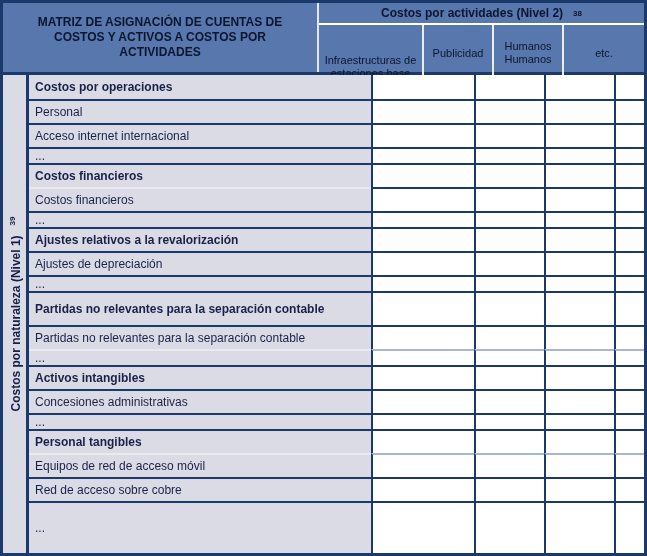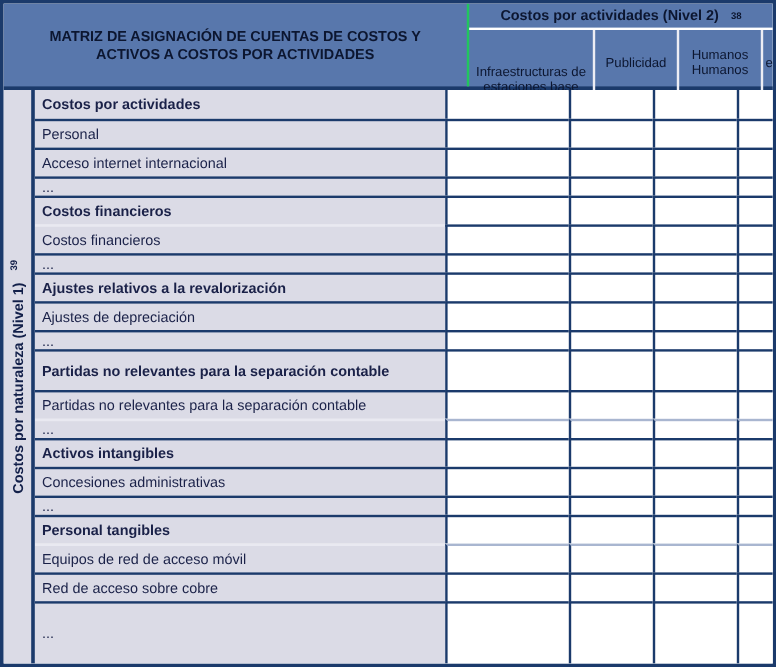--- a/index.html
+++ b/index.html
@@ -5,21 +5,21 @@
   html,body { margin:0; padding:0; background:#ffffff; }
   .frame {
     width:647px; height:556px; box-sizing:border-box;
     border:3px solid #1B3A6B; background:#ffffff;
     font-family:"Liberation Sans", sans-serif;
     display:flex; flex-direction:column; overflow:hidden;
   }
   
   .header { height:69px; flex:0 0 69px; background:#5877AC; border-bottom:3px solid #1B3A6B; display:flex; }
   .title-cell {
-    width:388px; box-sizing:border-box; border-right:2px solid #22c55e;
+    width:316px; box-sizing:border-box; border-right:2px solid #e5e5e5;
     display:flex; align-items:center; justify-content:center; text-align:center;
     font-weight:bold; font-size:12px; line-height:15px; color:#0C1630; padding:0 16px;
   }
   .act-header { flex:1; display:flex; flex-direction:column; min-width:0; }
   .act-title {
     height:20px; flex:0 0 20px; border-bottom:2px solid #ffffff;
     display:flex; align-items:center; justify-content:center;
     font-weight:bold; font-size:12px; color:#0C1630; white-space:nowrap;
   }
   .act-title sup, .vtext sup { font-size:8px;padding-left:10px; }
@@ -87,21 +87,21 @@
     </div>
   </div>
   <div class="body">
     <div class="vstrip">
       <div class="vtext">
         <span>Costos por naturaleza (Nivel 1)</span><sup>39</sup>
       </div>
     </div>
     <div class="rows" id="rows">
         <div class="row section">
-          <div class="cell label">Costos por actividades</div>
+          <div class="cell label">Costos por operaciones</div>
           <div class="cell data d1"></div>
           <div class="cell data d2"></div>
           <div class="cell data d3"></div>
           <div class="cell data d4"></div>
         </div>
         <div class="row item">
           <div class="cell label">Personal</div>
           <div class="cell data d1"></div>
           <div class="cell data d2"></div>
           <div class="cell data d3"></div>

